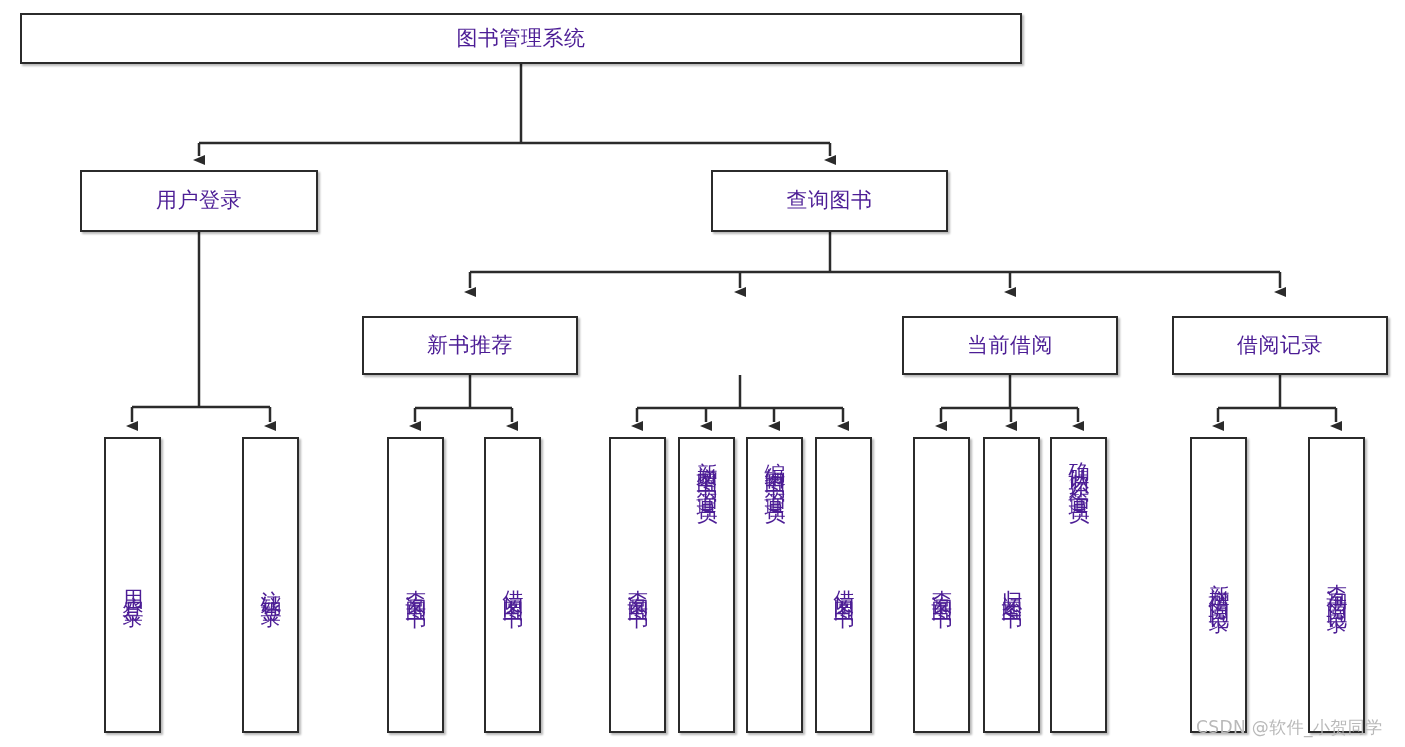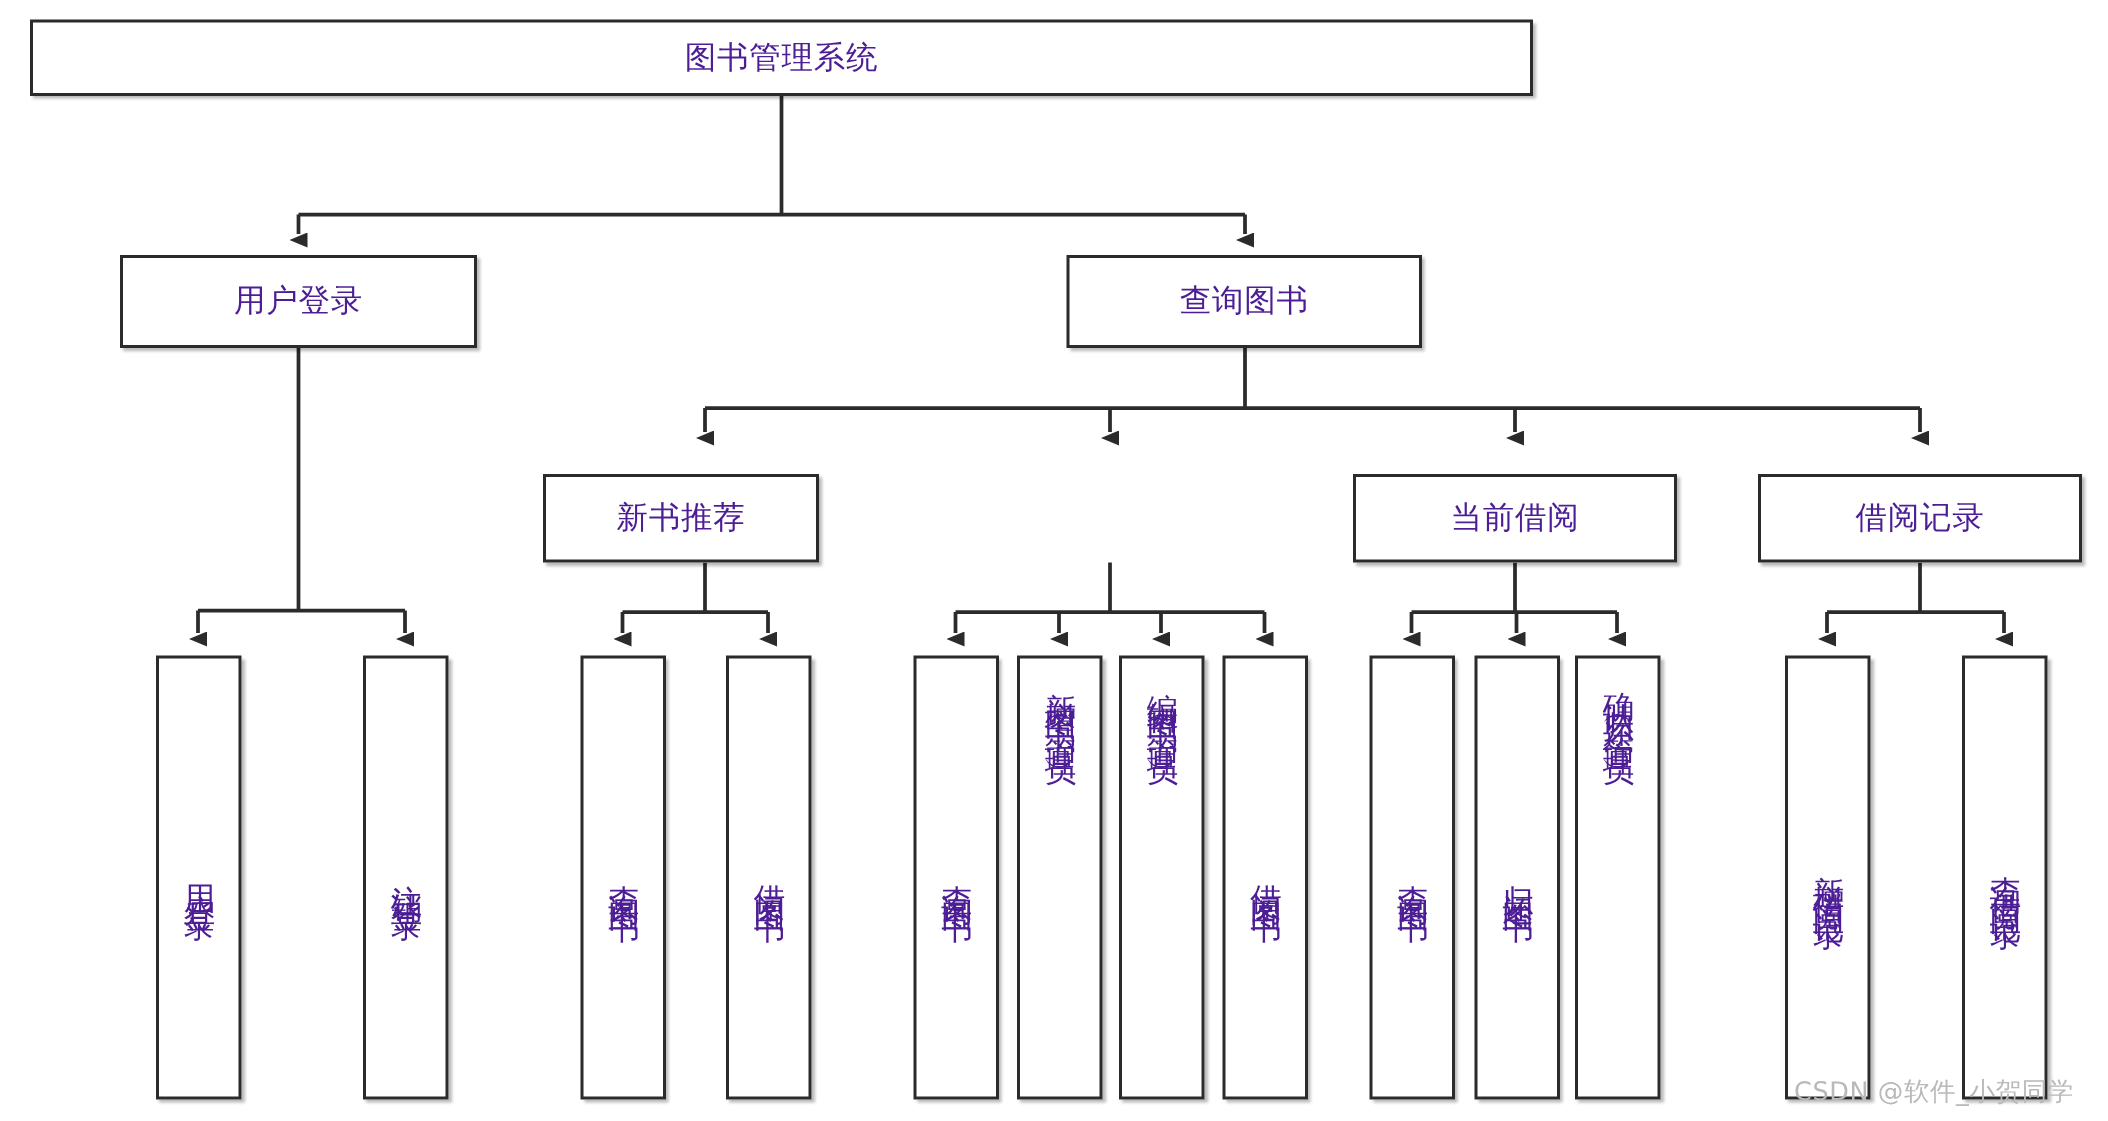--- a/index.html
+++ b/index.html
@@ -132,21 +132,21 @@
     <span class="label">图书管理系统</span>
   </div>
 
   <div class="node" style="left:80px; top:170px; width:238px; height:62px;">
     <span class="label">用户登录</span>
   </div>
   <div class="node" style="left:711px; top:170px; width:237px; height:62px;">
     <span class="label">查询图书</span>
   </div>
 
-  <div class="node" style="left:362px; top:316px; width:184px; height:59px;">
+  <div class="node" style="left:362px; top:316px; width:216px; height:59px;">
     <span class="label">新书推荐</span>
   </div>
   <div class="node" style="left:902px; top:316px; width:216px; height:59px;">
     <span class="label">当前借阅</span>
   </div>
   <div class="node" style="left:1172px; top:316px; width:216px; height:59px;">
     <span class="label">借阅记录</span>
   </div>
 
   <div class="node vert center" style="left:104px; top:437px; width:57px; height:296px;">

